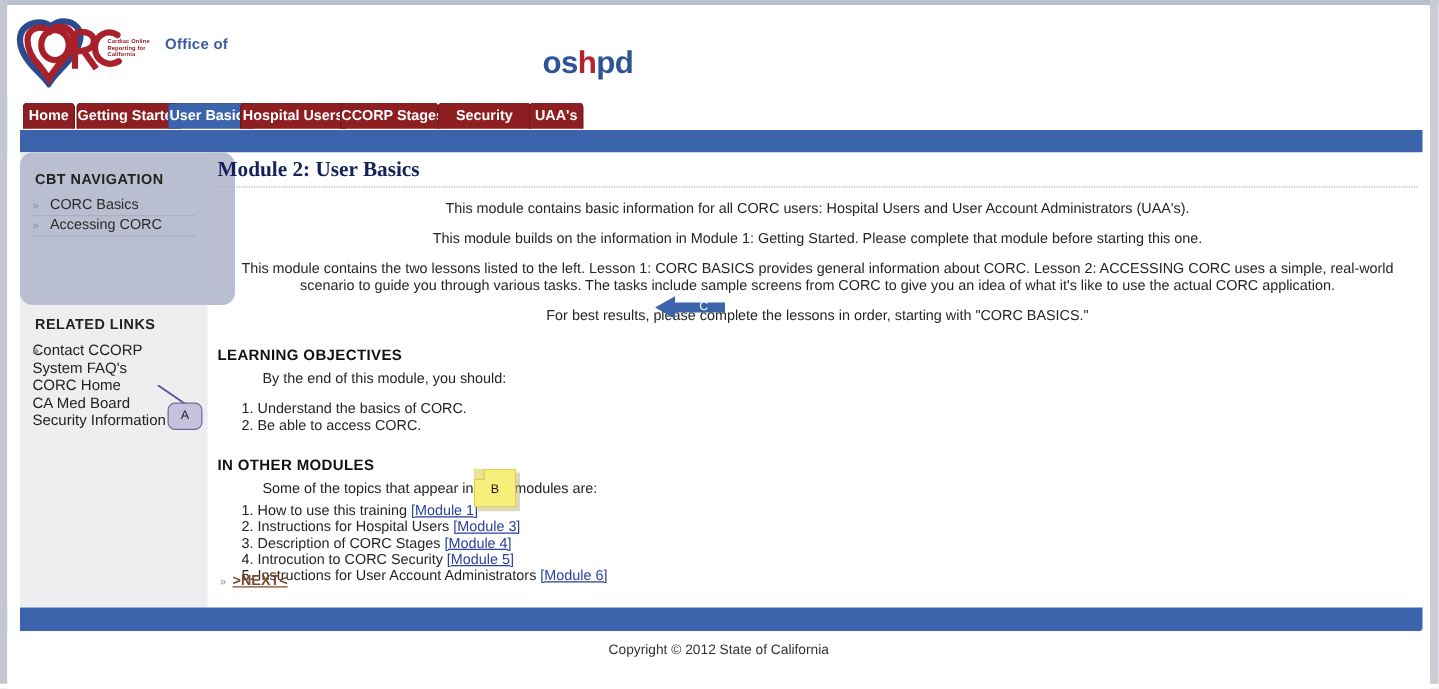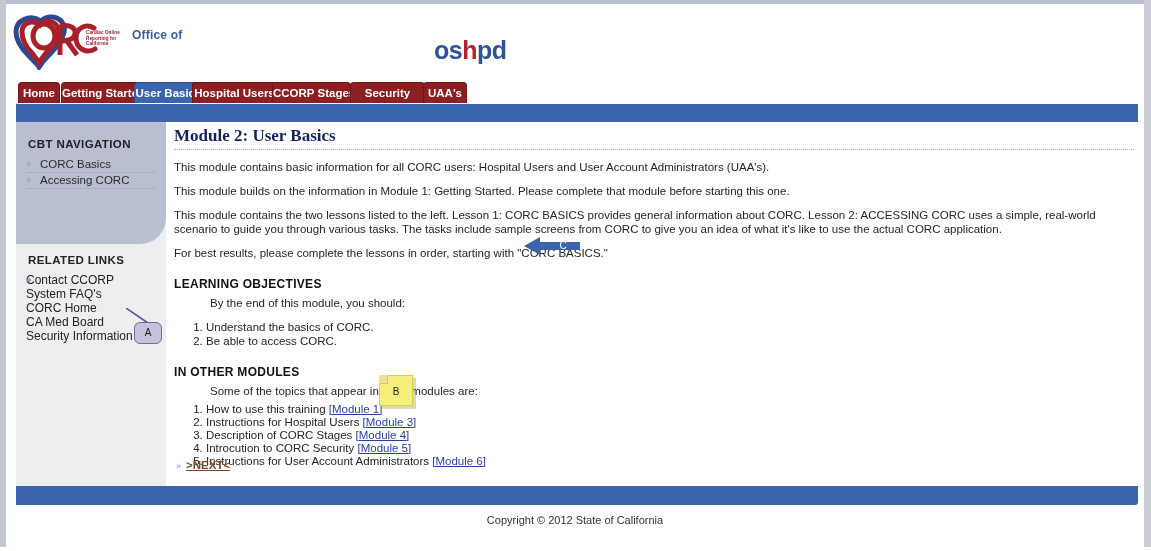--- a/index.html
+++ b/index.html
@@ -172,24 +172,25 @@
     left: 10px;
     top: 0;
     width: 150px;
     height: 364px;
     background: #edeef0;
   }
   .cbt-panel {
     position: absolute;
     left: 0;
     top: 0;
-    width: 150px;
+    width: 172px;
     height: 122px;
     background: #b9bfd0;
     border-bottom-right-radius: 26px;
+    border-radius: 10px;
   }
   .side-heading {
     font-size: 11.5px;
     font-weight: bold;
     color: #222222;
     letter-spacing: 0.4px;
   }
   .cbt-heading {
     position: absolute;
     left: 12px;
@@ -286,20 +287,21 @@
     width: 960px;
     border-top: 1px dotted #b3b3b3;
     height: 0;
   }
   .para {
     font-size: 11.5px;
     line-height: 14px;
     color: #252525;
     margin: 10px 0 0 0;
     max-width: 960px;
+    text-align: center;
   }
   .sec-heading {
     font-size: 12px;
     font-weight: bold;
     color: #111111;
     margin: 17px 0 0 0;
     letter-spacing: 0.3px;
   }
   .sub-para {
     font-size: 11.5px;

